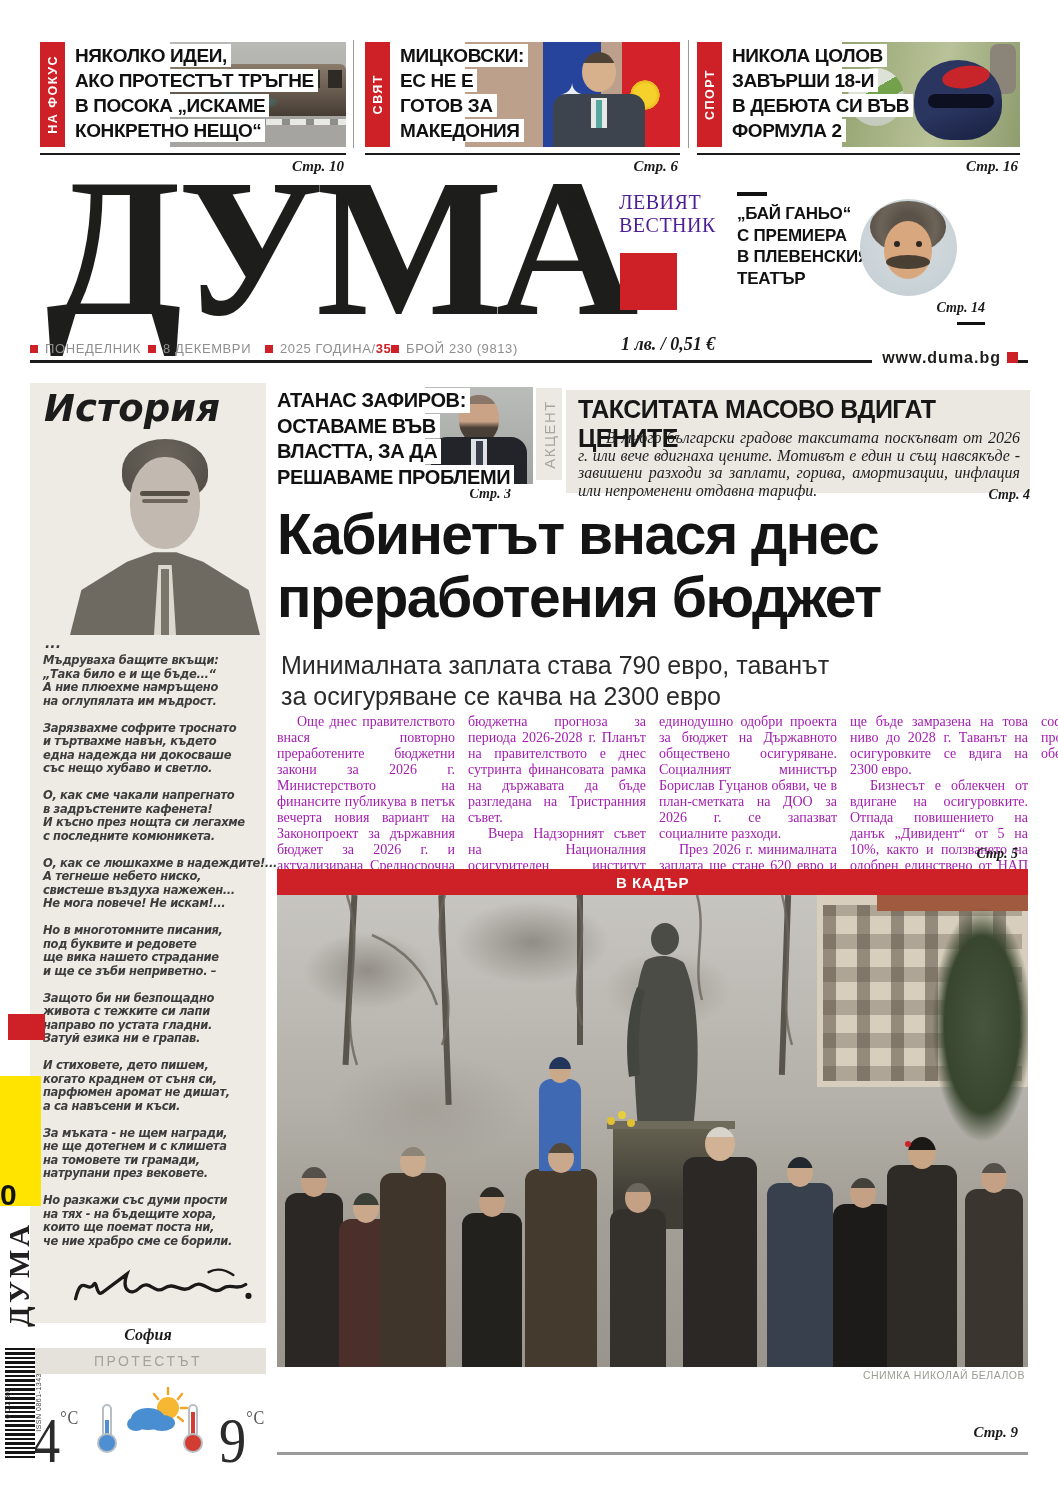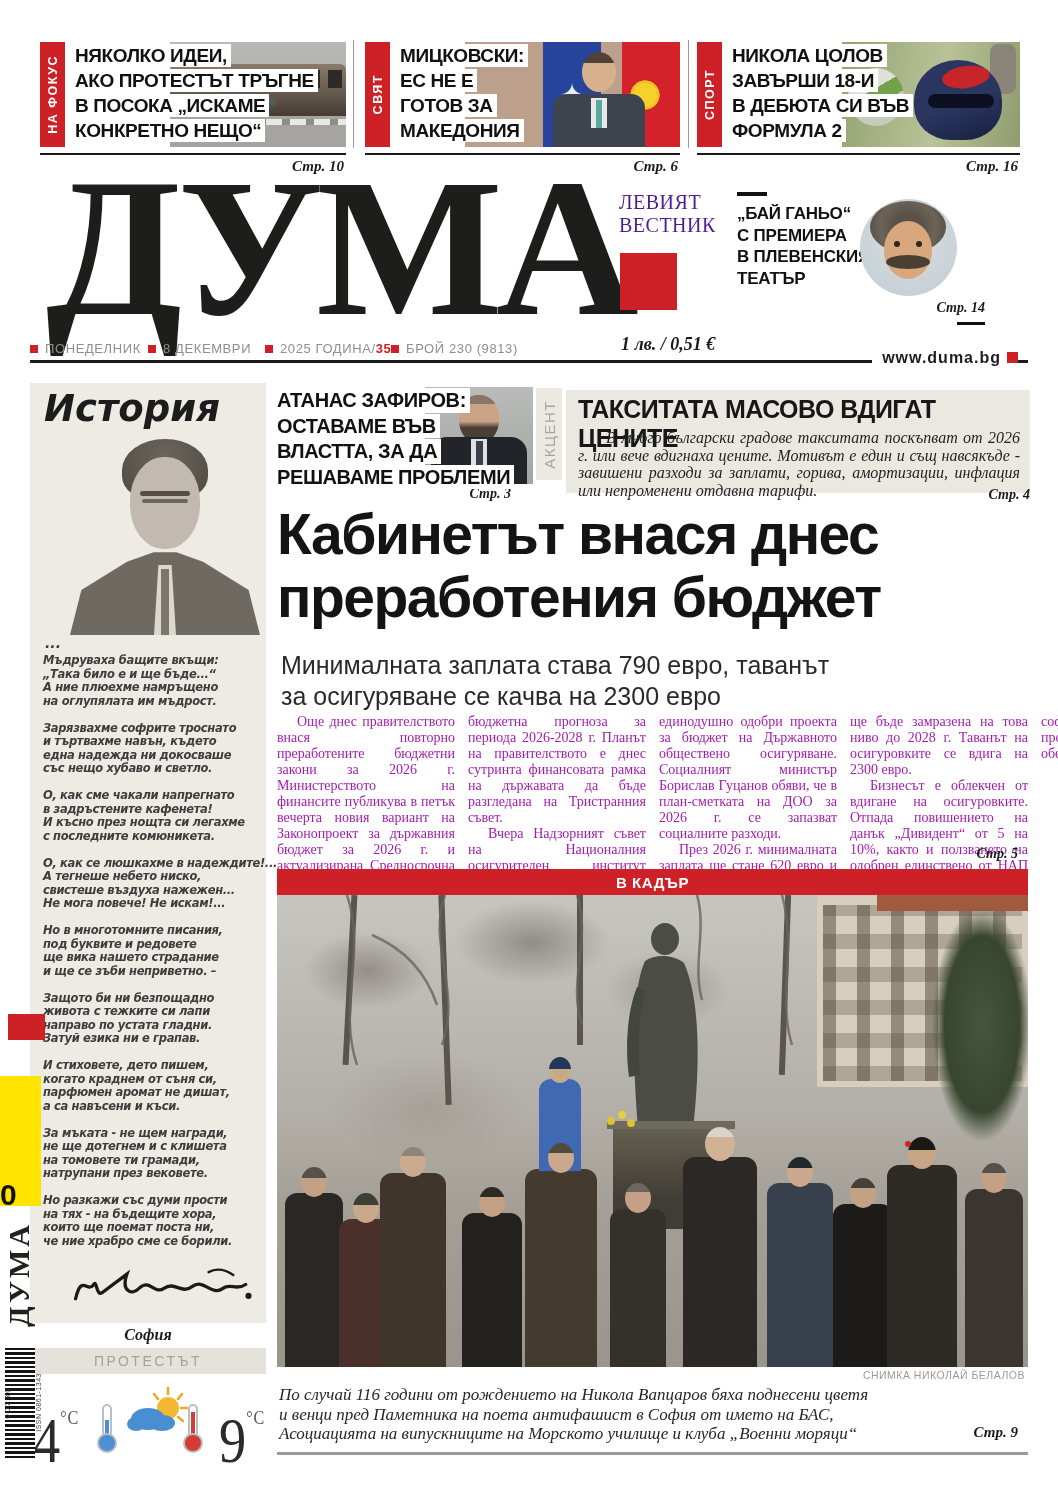--- a/index.html
+++ b/index.html
@@ -543,19 +543,16 @@
         <div class="p-head" style="width:28px;height:32px;background:linear-gradient(#1a1916 0 40%,#c7a585 40%);"></div>
         <div class="p-torso" style="width:70px;height:232px;background:#2e2a26;"></div>
       </div>
     <div class="person" style="left:688px;top:268px;">
         <div class="p-head" style="background:linear-gradient(#55504a 0 35%,#c4a184 35%);"></div>
         <div class="p-torso" style="width:58px;height:206px;background:#3a362f;"></div>
       </div>
   </div>
 
   <div class="credit">СНИМКА НИКОЛАЙ БЕЛАЛОВ</div>
-  <div class="caption">По случай 116 години от рождението на Никола Вапцаров бяха поднесени цветя
-и венци пред Паметника на поета антифашист в София от името на БАС,
-Асоциацията на випускниците на Морското училище и клуба „Военни моряци“</div>
   <div class="cap-ref pref">Стр. 9</div>
   <div class="botrule"></div>
 
 </div>
 
 </body></html>

